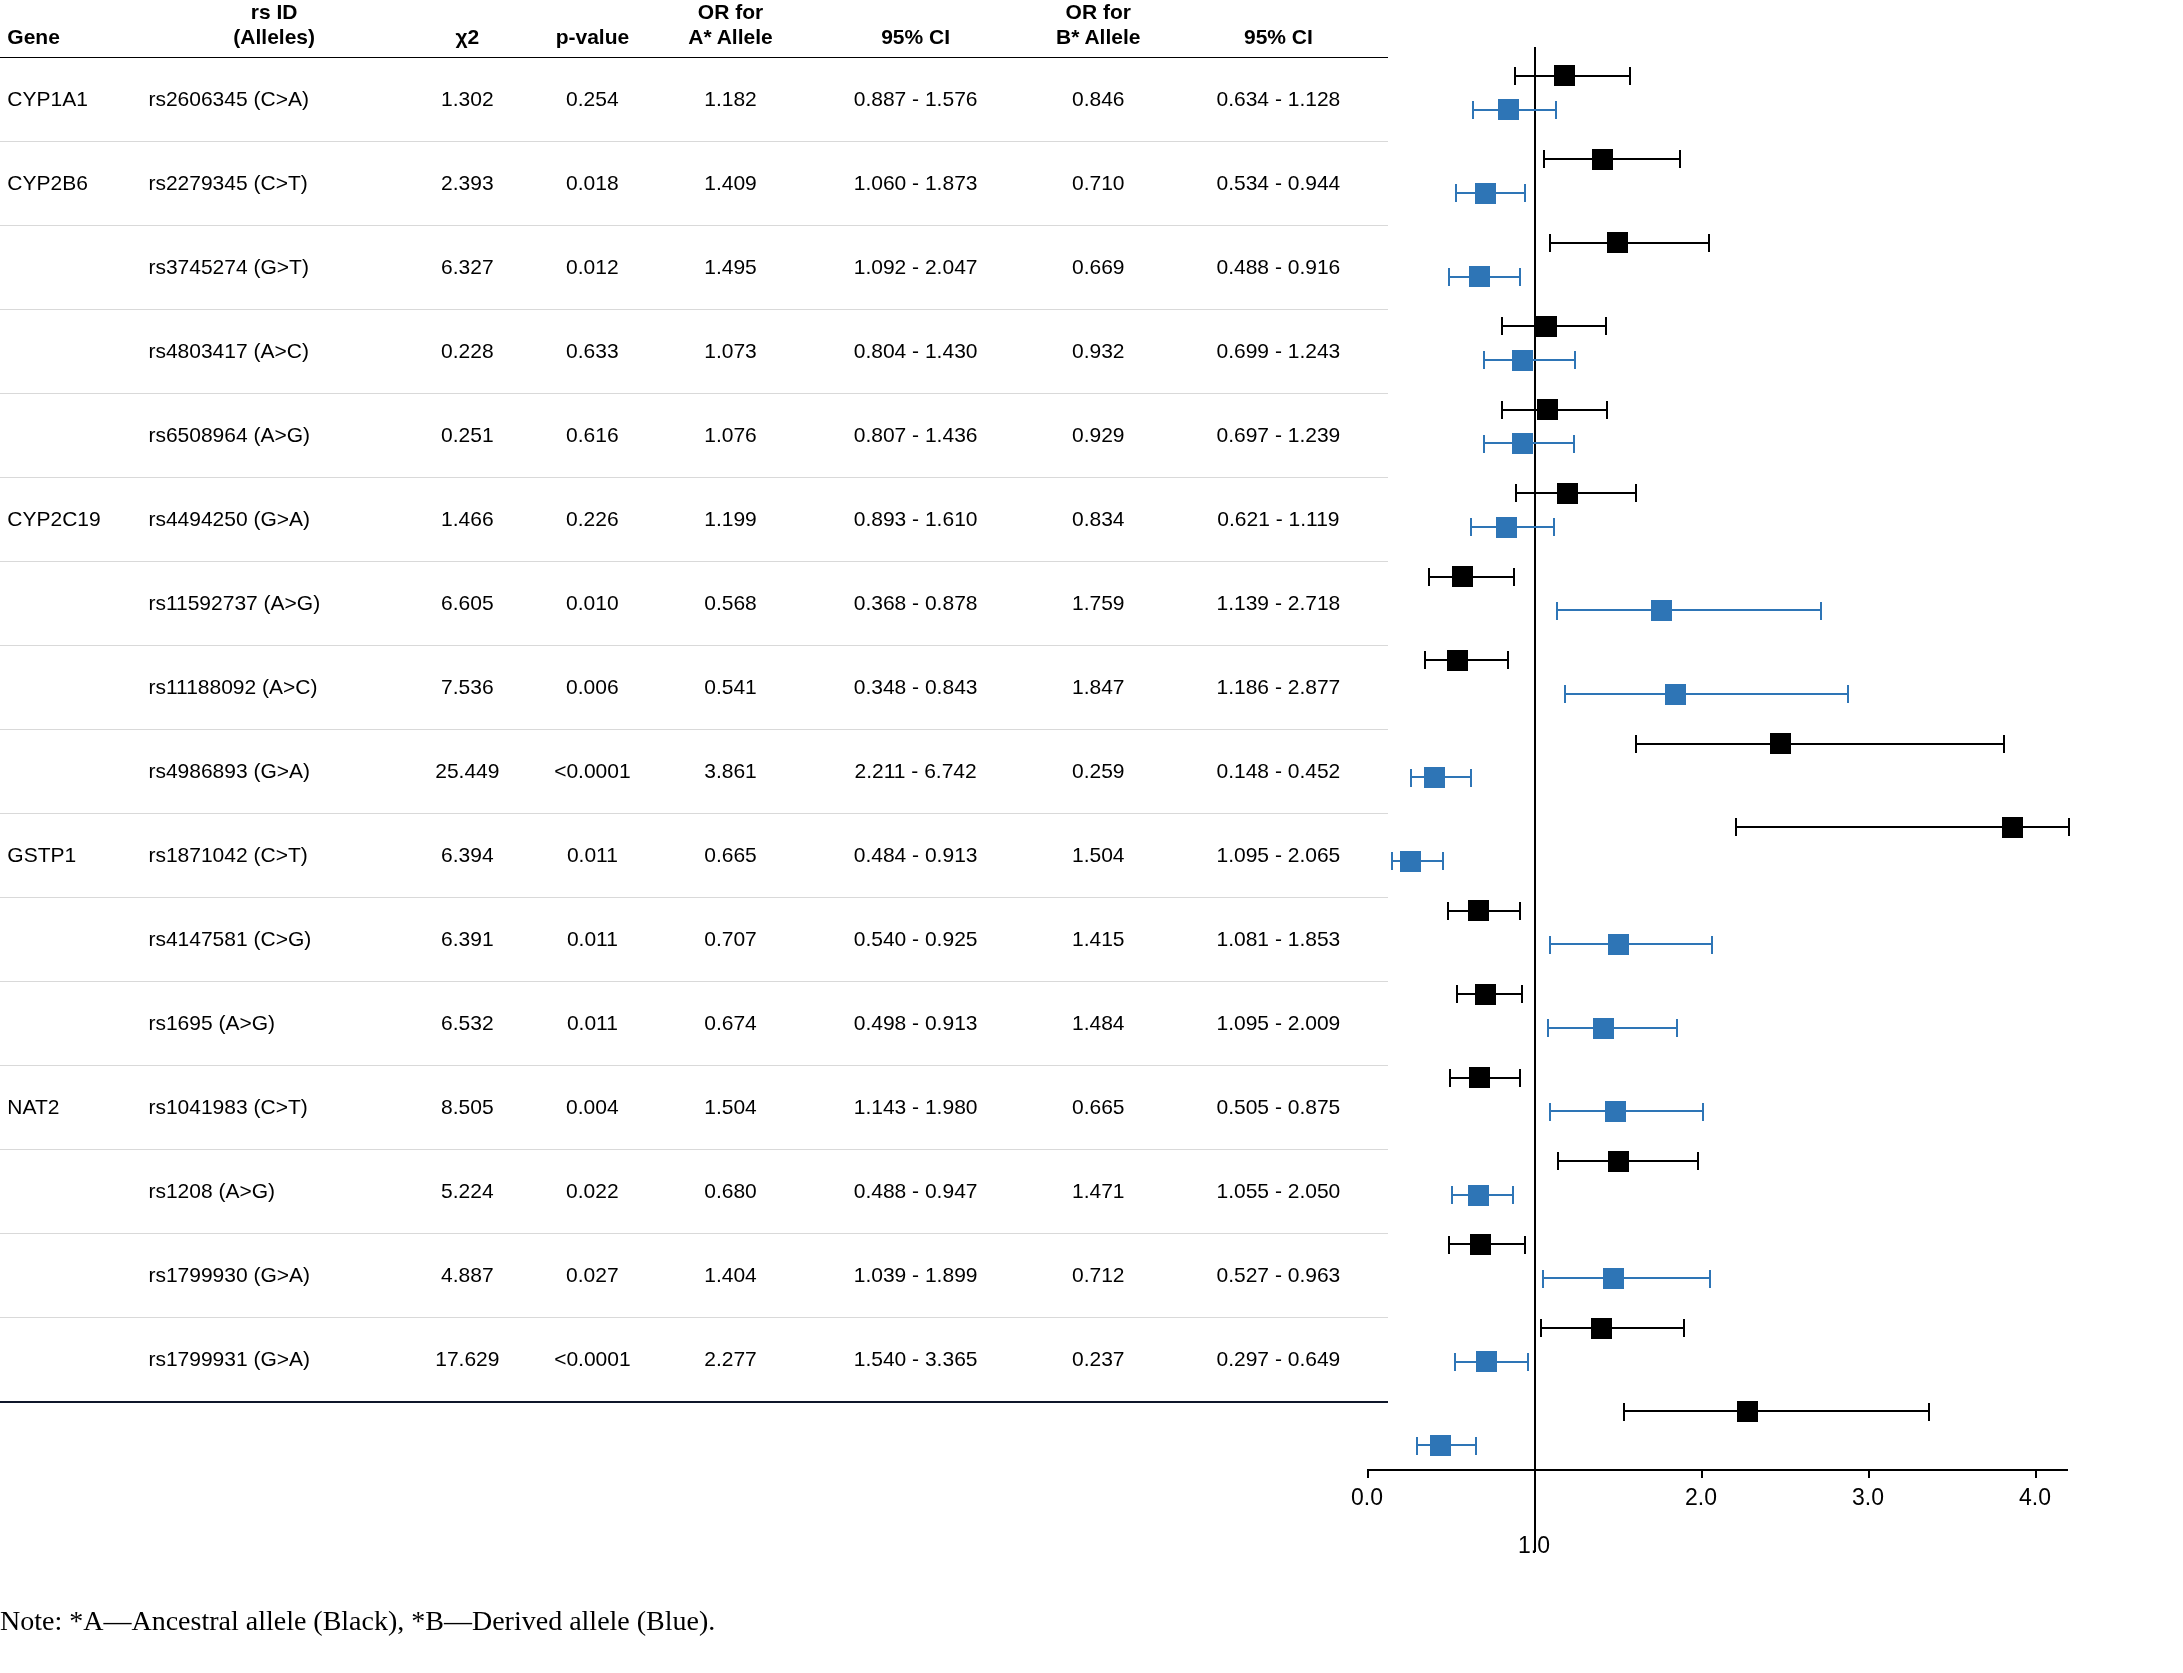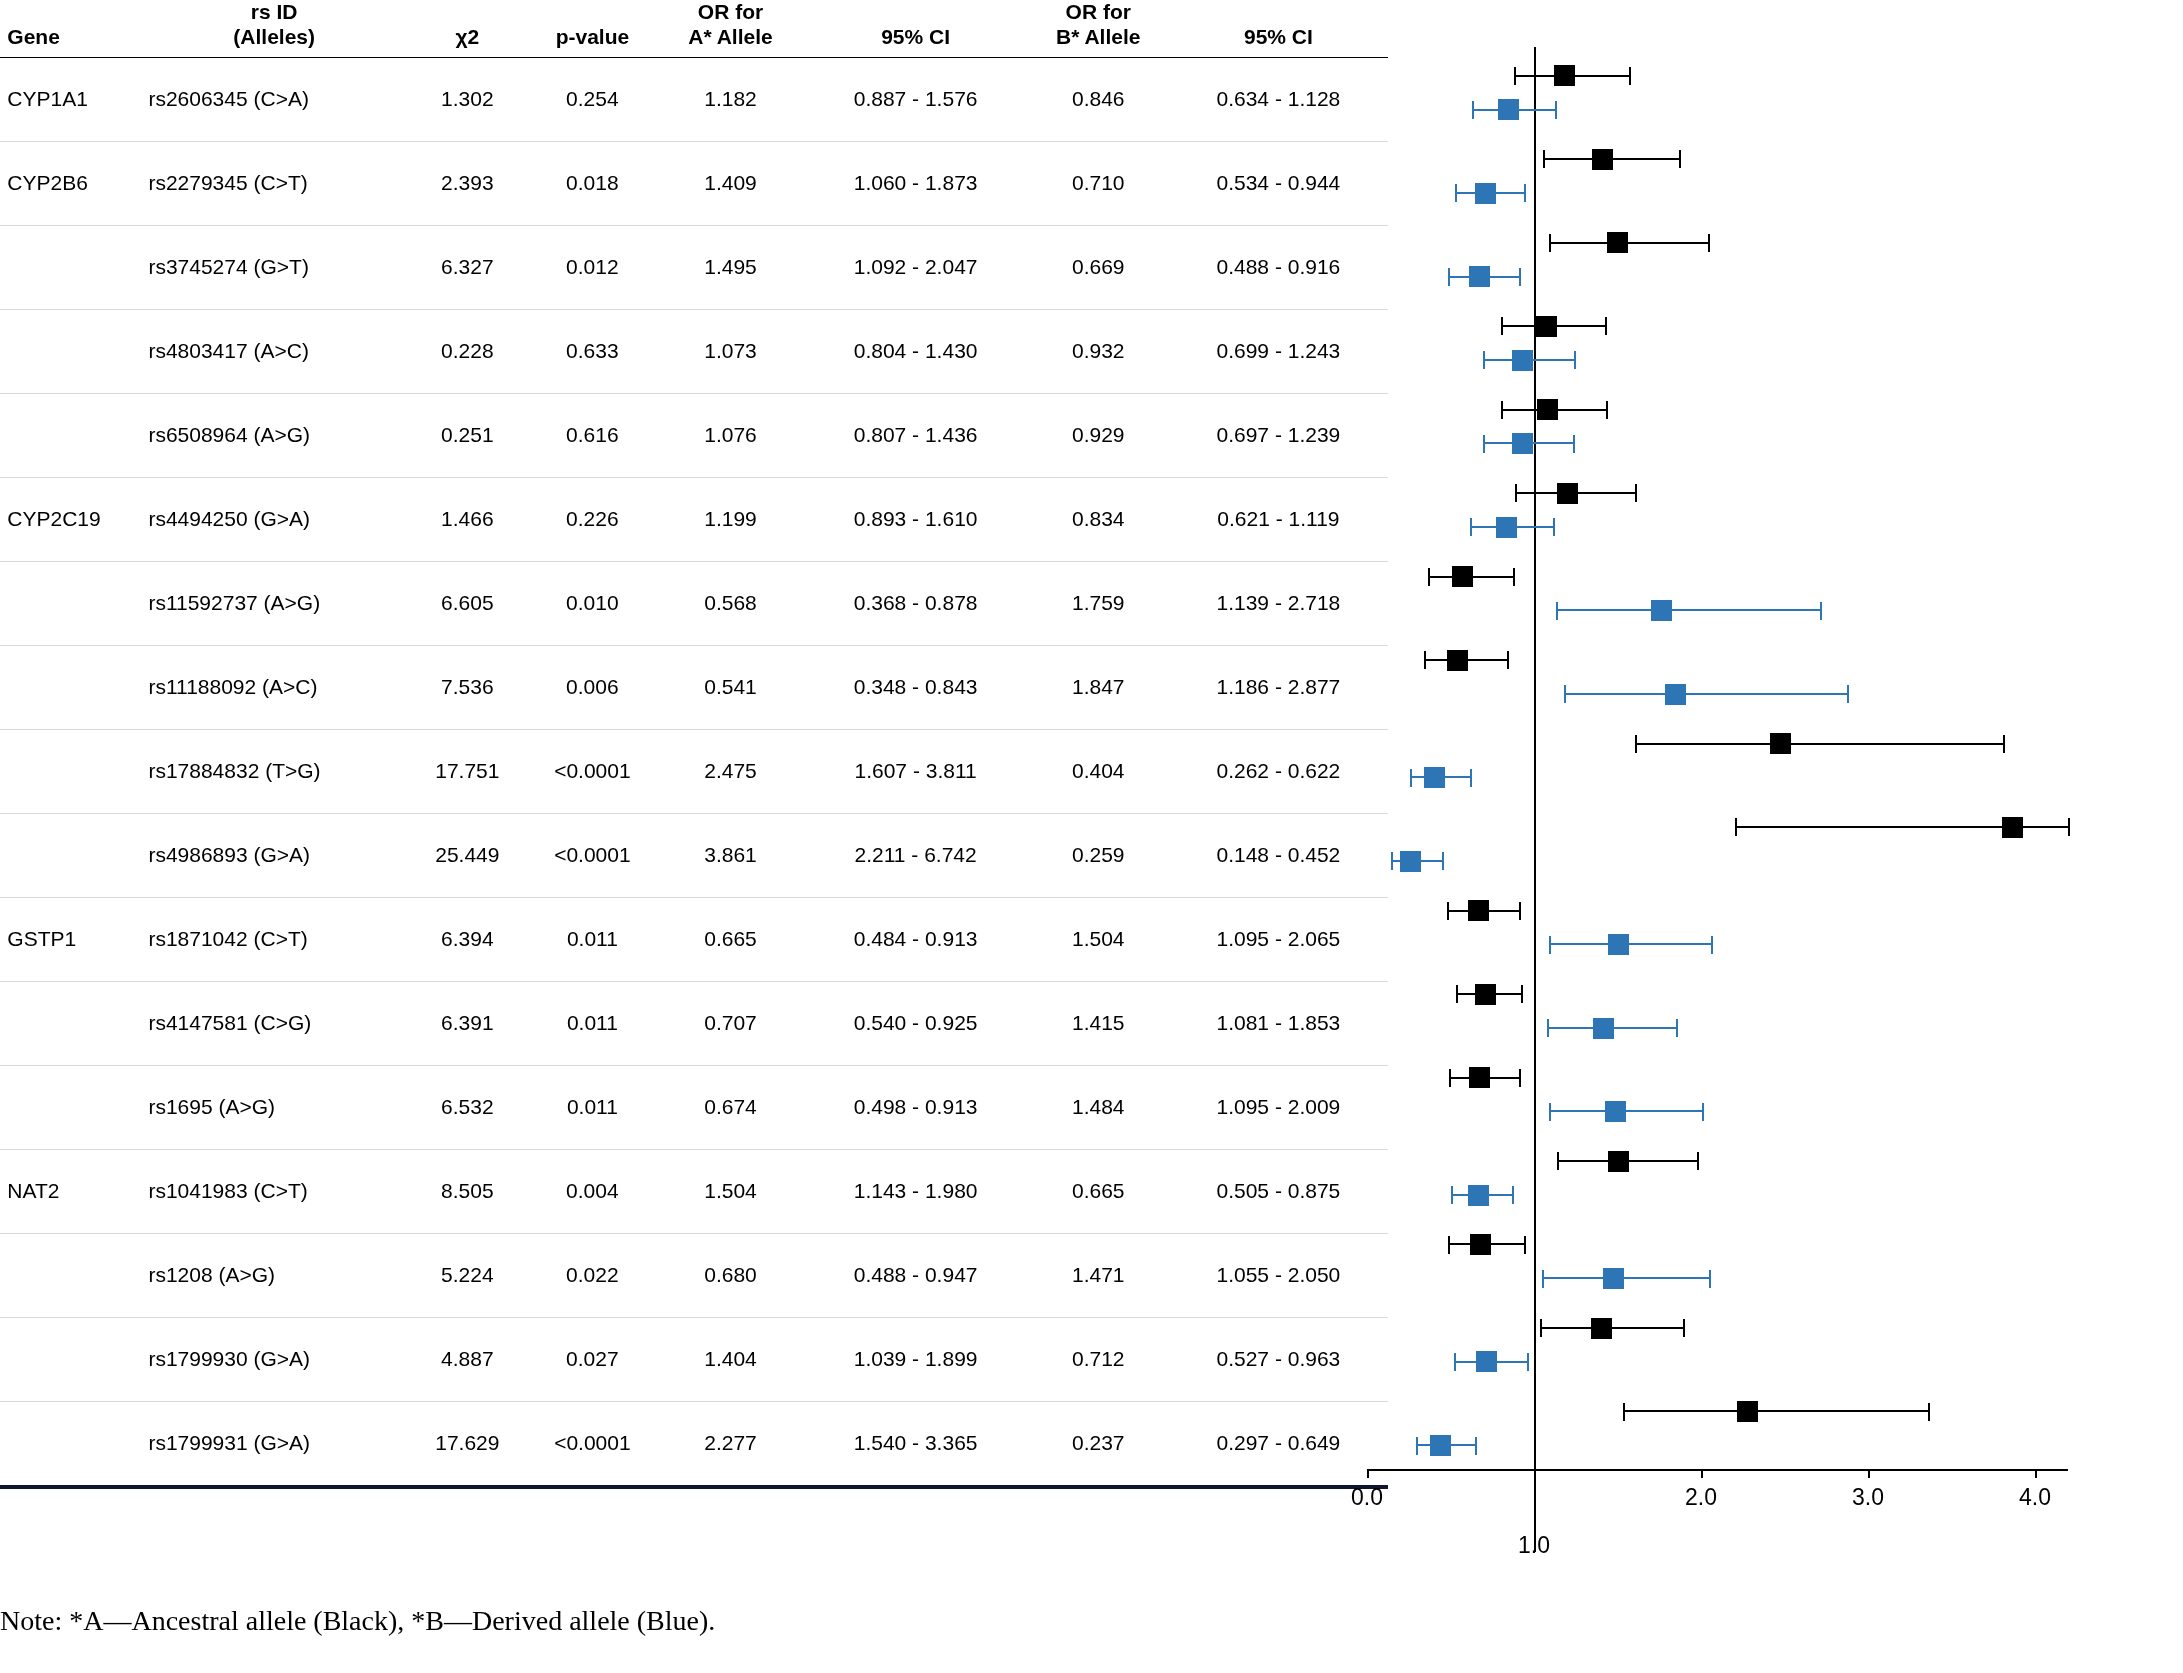--- a/index.html
+++ b/index.html
@@ -56,21 +56,21 @@
   table.forest-table thead th.left { text-align: left; }
 
   table.forest-table tbody td {
     font-size: 21px;
     height: 83px;
     padding: 0 7.3px;
     border-bottom: 1px solid #d9d9d9;
     vertical-align: middle;
     white-space: nowrap;
   }
-  table.forest-table tbody tr:last-child td { border-bottom: 4px solid #0f172a; margin-top: 39px; }
+  table.forest-table tbody tr:last-child td { border-bottom: 2px solid #0f172a; margin-top: 39px; }
   td.left   { text-align: left; }
   td.center { text-align: center; }
 
   
   .plot {
     position: absolute;
     left: 1336px;
     top: 0px;
     width: 835px;
     height: 1555px;
@@ -244,30 +244,20 @@
             <td class="left">rs11188092 (A&gt;C)</td>
             <td class="center">7.536</td>
             <td class="center">0.006</td>
             <td class="center">0.541</td>
             <td class="center">0.348 - 0.843</td>
             <td class="center">1.847</td>
             <td class="center">1.186 - 2.877</td>
           </tr>
           <tr>
             <td class="left"></td>
-            <td class="left">rs17884832 (T&gt;G)</td>
-            <td class="center">17.751</td>
-            <td class="center">&lt;0.0001</td>
-            <td class="center">2.475</td>
-            <td class="center">1.607 - 3.811</td>
-            <td class="center">0.404</td>
-            <td class="center">0.262 - 0.622</td>
-          </tr>
-          <tr>
-            <td class="left"></td>
             <td class="left">rs4986893 (G&gt;A)</td>
             <td class="center">25.449</td>
             <td class="center">&lt;0.0001</td>
             <td class="center">3.861</td>
             <td class="center">2.211 - 6.742</td>
             <td class="center">0.259</td>
             <td class="center">0.148 - 0.452</td>
           </tr>
           <tr>
             <td class="left">GSTP1</td>

